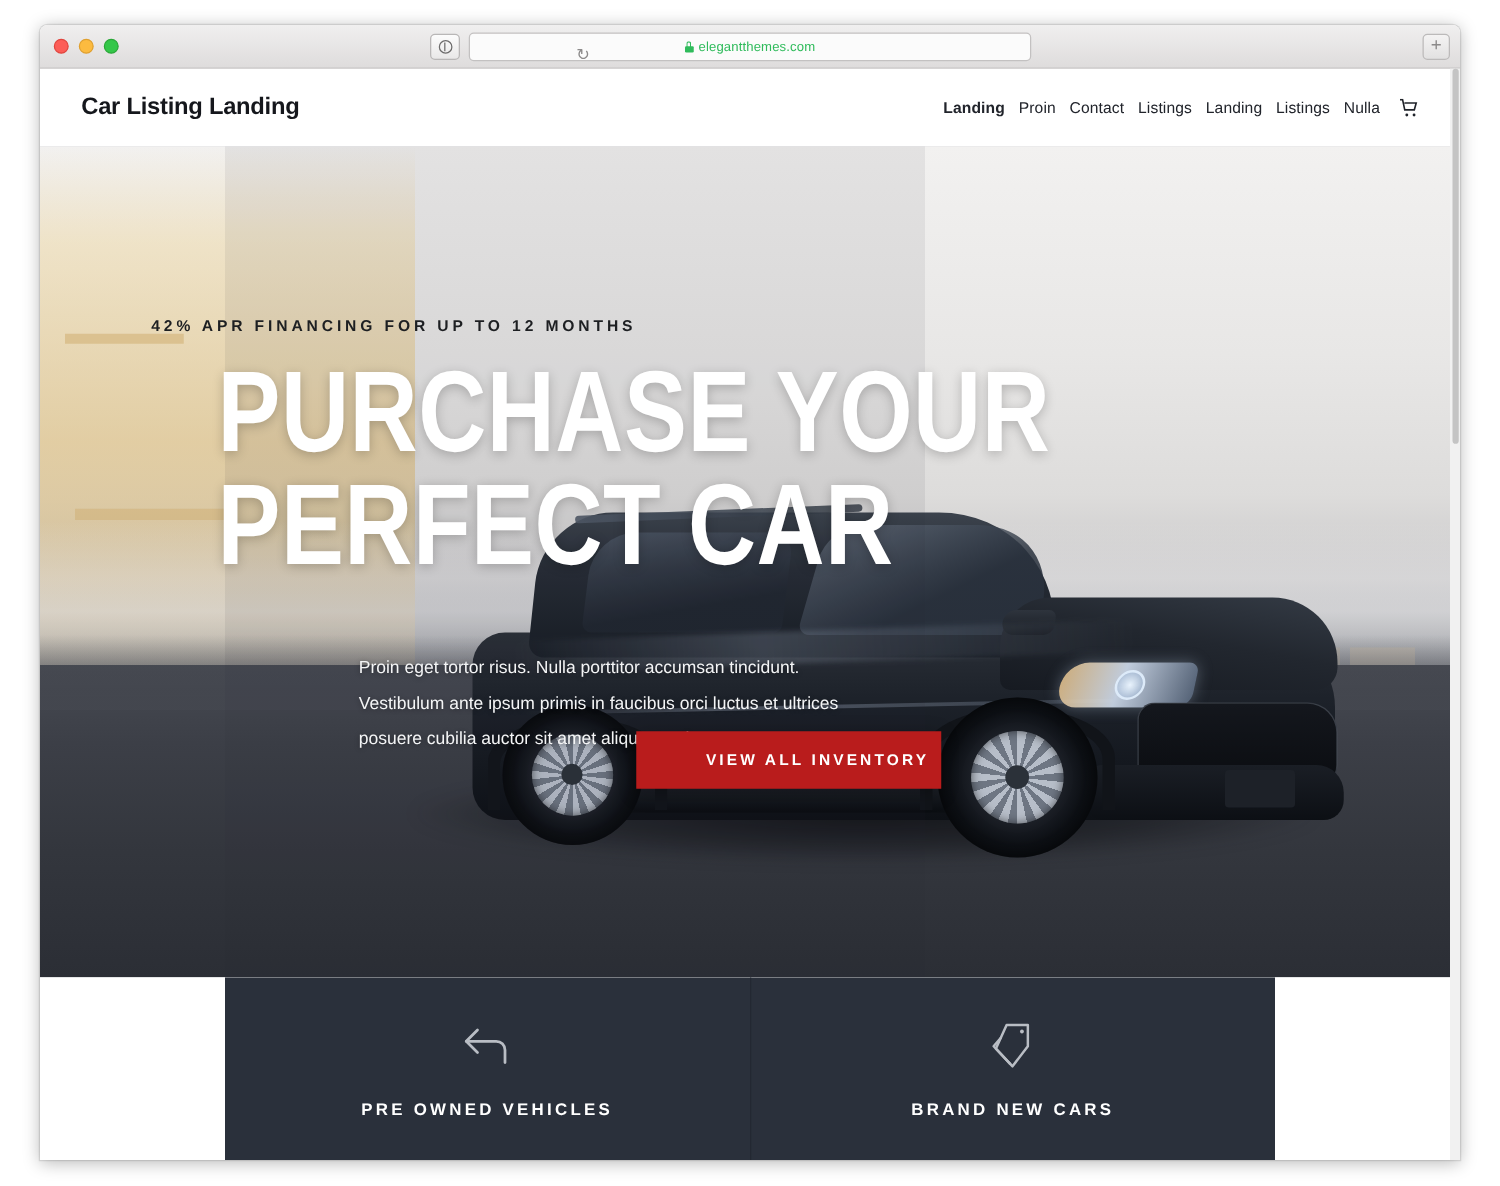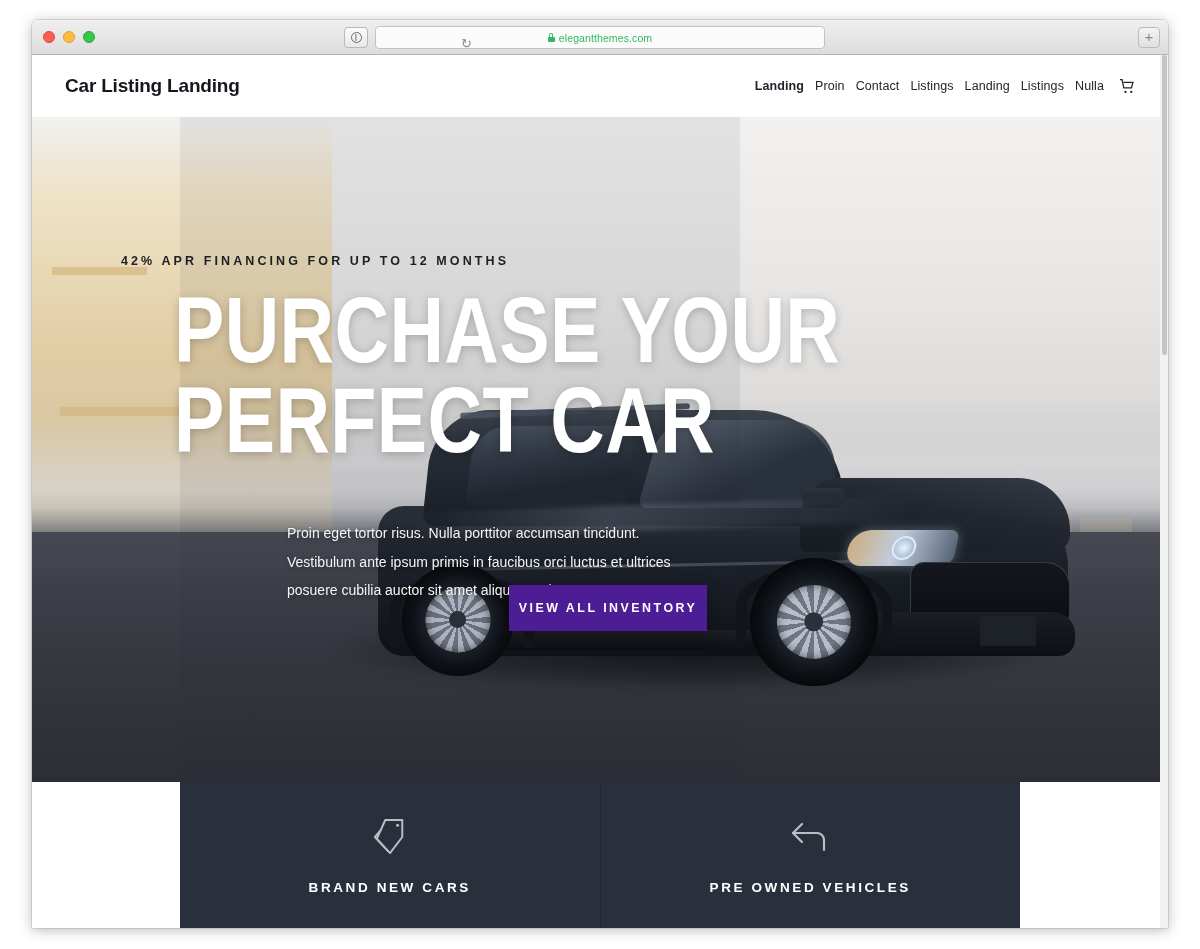--- a/index.html
+++ b/index.html
@@ -505,30 +505,31 @@
     font-size: 14px;
     line-height: 2.05;
     font-weight: 400;
     text-shadow: 0 1px 4px rgba(0,0,0,0.35);
     margin-top: 32px;
   }
   .cta-button {
     position: absolute;
     left: 477px; top: 468px;
     width: 198px; height: 46px;
-    background: #4c1d95;
+    background: #b91c1c;
     color: #ffffff;
     font-size: 12.4px;
     font-weight: 700;
     letter-spacing: 2.5px;
     display: flex;
     align-items: center;
     justify-content: center;
     font-family: "Liberation Sans Narrow", "Liberation Sans", sans-serif;
     box-shadow: 0 3px 14px rgba(0,0,0,0.25);
+    padding-left: 46px;
   }
 
   
   .features {
     position: relative;
     height: 146px;
     background: #ffffff;
     display: flex;
   }
   .feature-spacer { width: 148px; background: #ffffff; }
@@ -681,39 +682,39 @@
         <div class="hero-para">Proin eget tortor risus. Nulla porttitor accumsan tincidunt. Vestibulum ante ipsum primis in faucibus orci luctus et ultrices posuere cubilia auctor sit amet aliquam vel.</div>
         <a class="cta-button">VIEW ALL INVENTORY</a>
       </div>
     </div>
 
     <div class="features">
       <div class="feature-spacer"></div>
 
       <div class="feature-card">
         <span class="feature-icon">
+          <svg viewBox="0 0 40 34" width="40" height="34" fill="none" stroke="currentColor" stroke-width="2.2" stroke-linecap="round" stroke-linejoin="round">
+            <path d="M12 4 L3 13 L12 22"></path>
+            <path d="M3 13 H27 a7 7 0 0 1 7 7 V30"></path>
+          </svg>
+        </span>
+        <span class="feature-label">PRE OWNED VEHICLES</span>
+      </div>
+
+      <div class="feature-card">
+        <span class="feature-icon">
           <svg viewBox="0 0 36 40" width="34" height="38" fill="none" stroke="currentColor" stroke-width="2.1" stroke-linecap="round" stroke-linejoin="round">
             <path d="M13 2 H31 V20 L18 37 L4 22 Z"></path>
             <path d="M8 13 L2 20 L16 35"></path>
             <circle cx="26" cy="7.5" r="1.6" fill="currentColor" stroke="none"></circle>
           </svg>
         </span>
         <span class="feature-label">BRAND NEW CARS</span>
       </div>
 
-      <div class="feature-card">
-        <span class="feature-icon">
-          <svg viewBox="0 0 40 34" width="40" height="34" fill="none" stroke="currentColor" stroke-width="2.2" stroke-linecap="round" stroke-linejoin="round">
-            <path d="M12 4 L3 13 L12 22"></path>
-            <path d="M3 13 H27 a7 7 0 0 1 7 7 V30"></path>
-          </svg>
-        </span>
-        <span class="feature-label">PRE OWNED VEHICLES</span>
-      </div>
-
       <div class="feature-spacer"></div>
     </div>
 
     <div class="page-scrollbar">
       <div class="thumb"></div>
     </div>
   </div>
 </div>
 
 </body></html>

